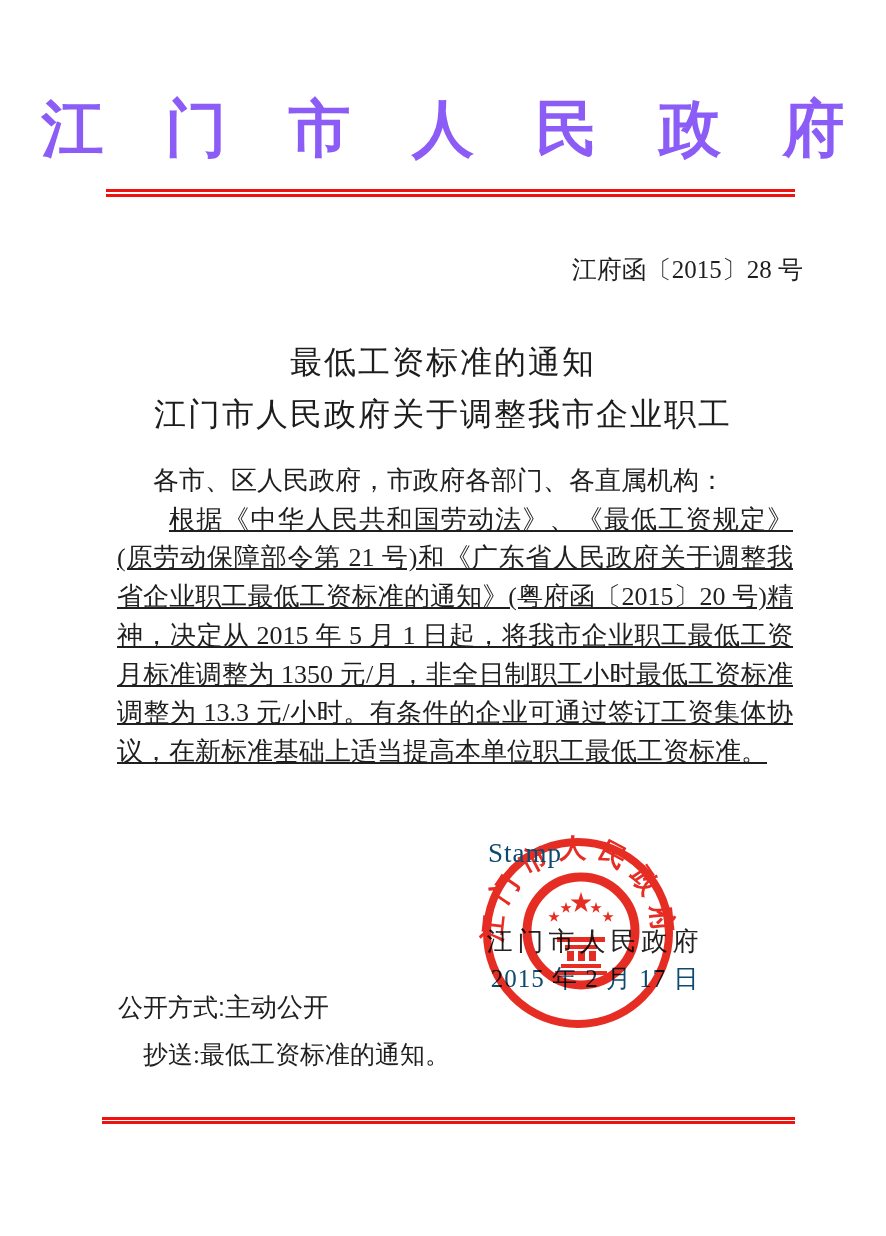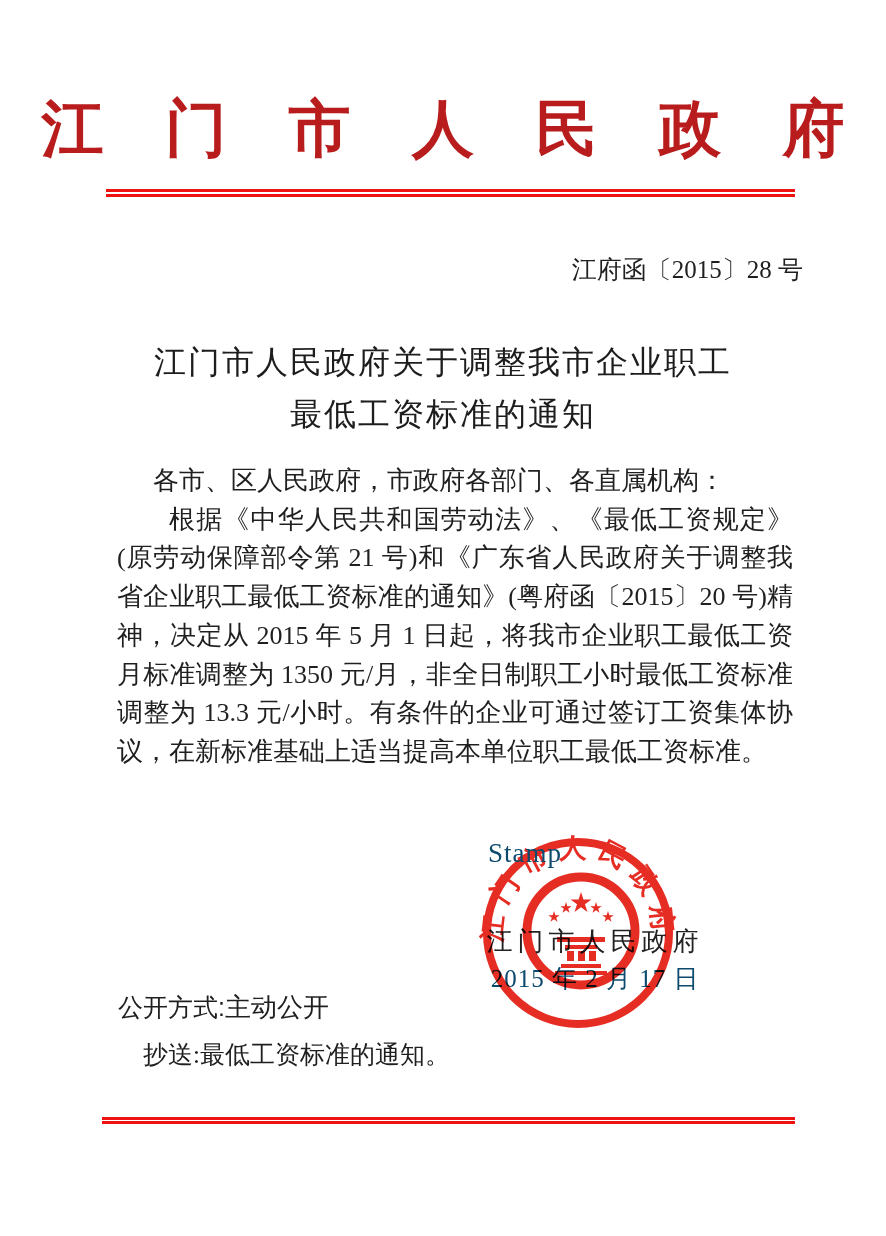--- a/index.html
+++ b/index.html
@@ -11,21 +11,21 @@
     overflow:hidden;
     font-family:"Liberation Serif","DejaVu Serif",serif;
     color:#1f1f1f;
   }
   
   .gov-title {
     position:absolute; top:88px; left:0; width:886px;
     text-align:center;
     font-size:62px; font-weight:bold;
     letter-spacing:23px; text-indent:23px;
-    color:#b91c1c;
+    color:#8b5cf6;
     line-height:82px;
     white-space:nowrap;
   }
   .red-rule-top {
     position:absolute; top:189px; left:106px; width:689px; height:8px;
     background:linear-gradient(to bottom,#ee1310 0 3px,#ffffff 3px 5px,#ee1310 5px 8px);
   }
   .red-rule-bottom {
     position:absolute; top:1117px; left:102px; width:693px; height:7px;
     background:linear-gradient(to bottom,#ee1310 0 3px,#ffffff 3px 4px,#ee1310 4px 7px);
@@ -41,21 +41,21 @@
     font-size:32px; line-height:52px; letter-spacing:2px;
     color:#1d1d1d;
   }
   .body-text {
     position:absolute; top:462px; left:117px; width:676px;
     font-size:26px; line-height:38.7px;
     color:#1f1f1f;
   }
   .body-text .salutation { text-align:left;margin-left:36px; }
   .body-text p {
-    margin:0; text-align:justify; text-indent:2em;
+    margin:0; text-align:justify; text-indent:2em;text-decoration:underline;
   }
   
   .sig-issuer {
     position:absolute; top:924px; left:478px; width:234px;
     text-align:center; font-size:26px; letter-spacing:5px;
     color:#222222; mix-blend-mode:multiply; z-index:3;
     white-space:nowrap;
   }
   .sig-date {
     position:absolute; top:962px; left:478px; width:234px;
@@ -89,22 +89,22 @@
 <body>
 
 <div class="page">
 
   <div class="gov-title">江 门 市 人 民 政 府</div>
   <div class="red-rule-top"></div>
 
   <div class="doc-number">江府函〔2015〕28 号</div>
 
   <div class="doc-title">
+    <div>最低工资标准的通知</div>
     <div>江门市人民政府关于调整我市企业职工</div>
-    <div>最低工资标准的通知</div>
   </div>
 
   <div class="body-text">
     <div class="salutation">各市、区人民政府，市政府各部门、各直属机构：</div>
     <p>根据《中华人民共和国劳动法》、《最低工资规定》(原劳动保障部令第 21 号)和《广东省人民政府关于调整我省企业职工最低工资标准的通知》(粤府函〔2015〕20 号)精神，决定从 2015 年 5 月 1 日起，将我市企业职工最低工资月标准调整为 1350 元/月，非全日制职工小时最低工资标准调整为 13.3 元/小时。有条件的企业可通过签订工资集体协议，在新标准基础上适当提高本单位职工最低工资标准。</p>
   </div>
 
   <div class="sig-issuer">江门市人民政府</div>
   <div class="sig-date">2015 年 2 月 17 日</div>
 

